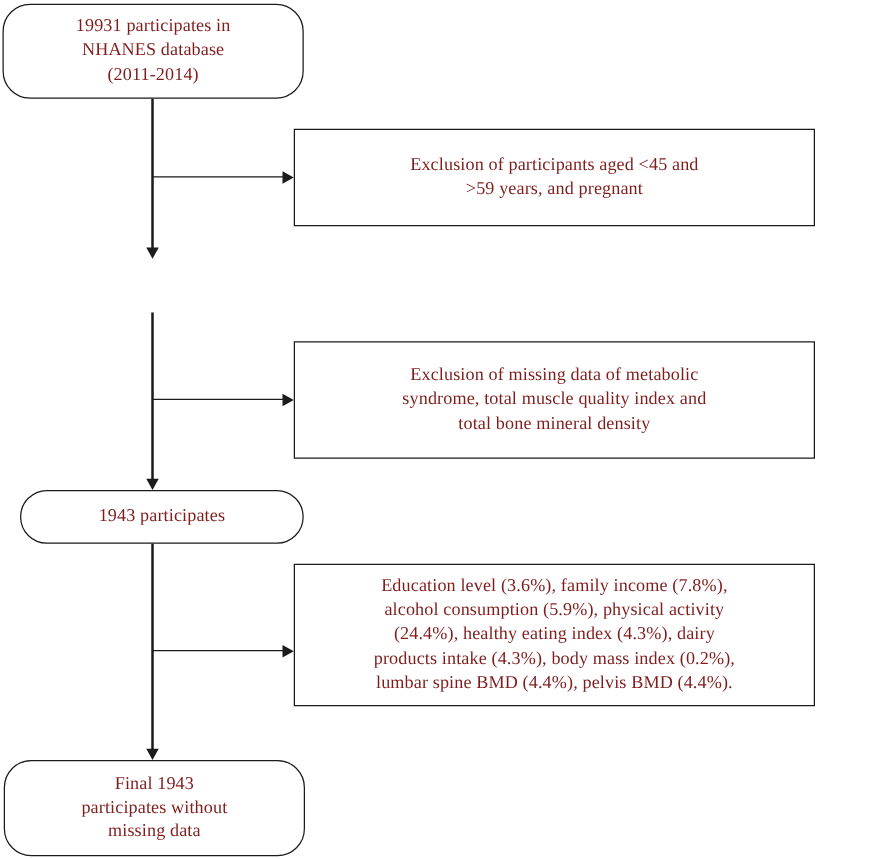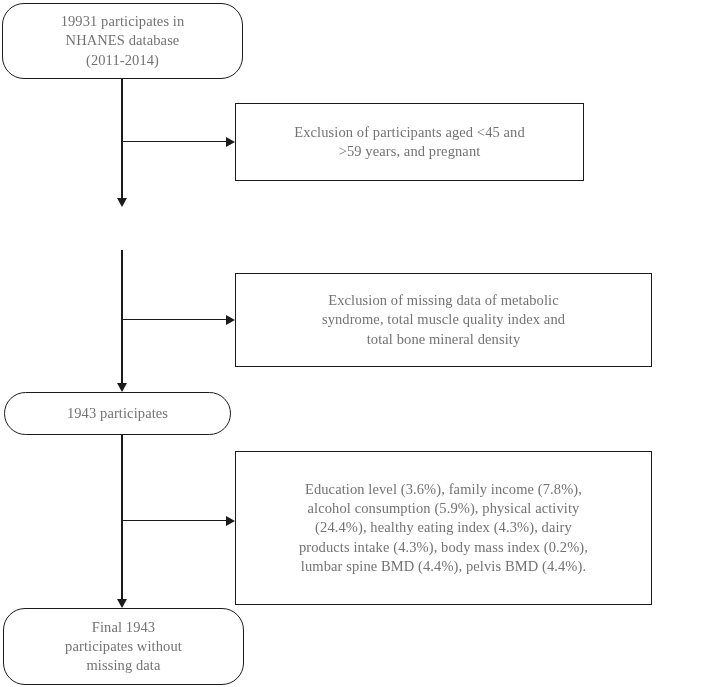--- a/index.html
+++ b/index.html
@@ -32,44 +32,44 @@
     align-items: center;
     justify-content: center;
     text-align: center;
   }
   .node .node-text {
     display: block;
     white-space: pre-line;
     line-height: 1.32;
     font-size: 14.5px;
     letter-spacing: 0.1px;
-    color: #737373;
+    color: #7f1d1d;
     padding: 0 10px;
   }
 
   .node.rounded {
     border-radius: 22px;
   }
   .node.pill {
     border-radius: 24px;
   }
   .node.rect {
     border-radius: 0;
     border-width: 1.6px;
   }
 
   
   #node-start      { left: 2px;   top: 3px;   width: 241px; height: 76px; }
   #node-stage1     { left: 8px;   top: 207px; width: 227px; height: 43px; }
-  #node-stage2     { left: 4px;   top: 392px; width: 227px; height: 43px; justify-content: center; }
+  #node-stage2     { left: 16px;   top: 392px; width: 227px; height: 43px; justify-content: center; }
   #node-final      { left: 3px;   top: 608px; width: 241px; height: 77px; }
 
-  #node-exclusion1 { left: 235px; top: 103px; width: 349px; height: 78px; }
+  #node-exclusion1 { left: 235px; top: 103px; width: 417px; height: 78px; }
   #node-exclusion2 { left: 235px; top: 273px; width: 417px; height: 94px; }
-  #node-exclusion3 { left: 235px; top: 451px; width: 417px; height: 154px; }
+  #node-exclusion3 { left: 235px; top: 451px; width: 417px; height: 114px; }
 
   
   .conn {
     position: absolute;
     background: #1b1b1b;
   }
   .conn.v { width: 1.6px; }
   .conn.h { height: 1.4px; }
 
   

